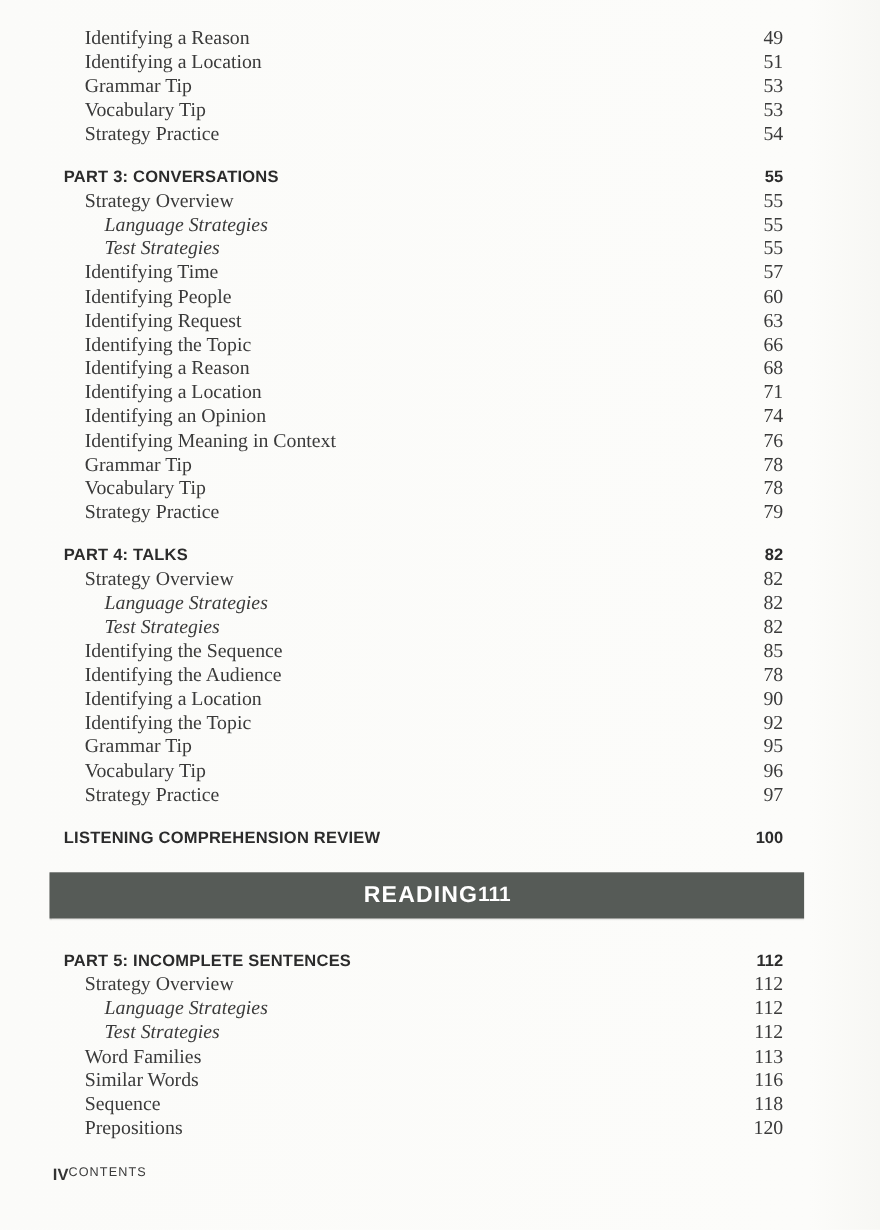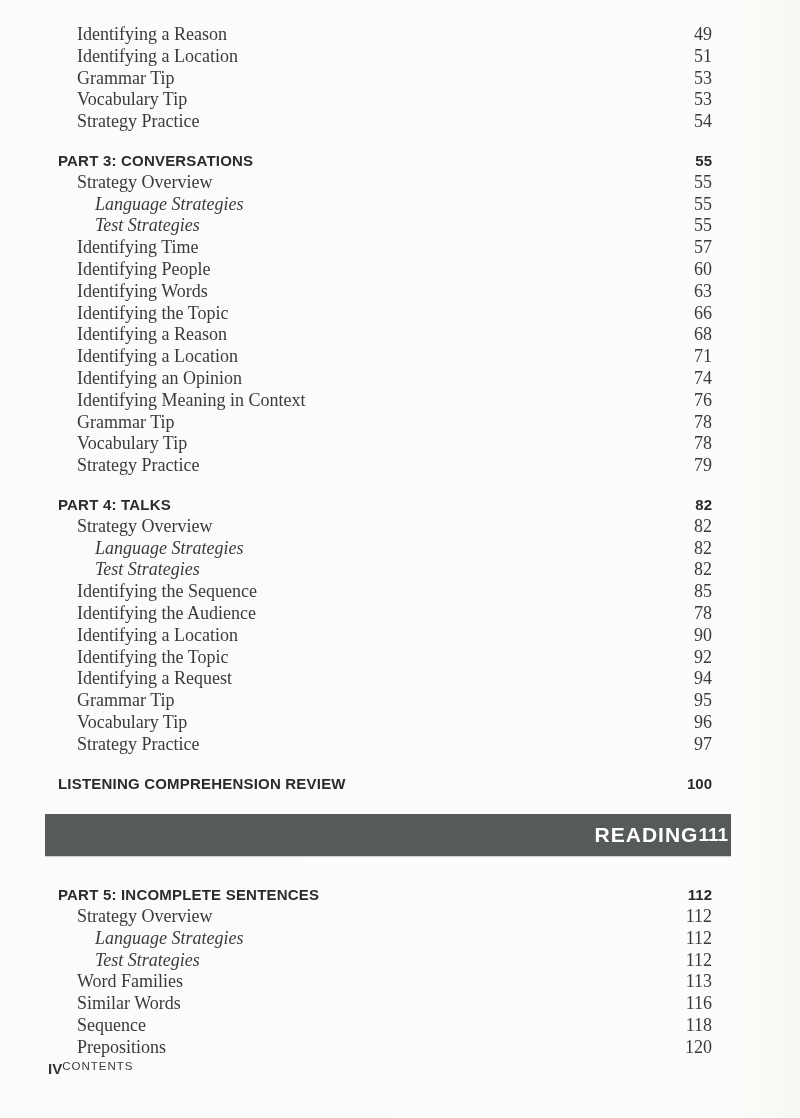--- a/index.html
+++ b/index.html
@@ -53,21 +53,21 @@
     color: #3a3a3a;
   }
   .lvl1 .entry-title { padding-left: 19px; }
   .lvl2 .entry-title { padding-left: 37px; font-style: italic; }
   .lvl2 .entry-page  { }
 
   .banner {
     height: 42px;
     margin: 20px -19px 28px -13px;
     display: flex;
-    justify-content: flex-end;
+    justify-content: center;
     align-items: center;
     padding: 0 3px 0 22px;
     box-shadow: 0 1px 1px rgba(0,0,0,0.15);
   }
   .banner-title {
     font-family: "Liberation Sans", sans-serif;
     font-weight: 700;
     font-size: 21px;
     letter-spacing: 1px;
   }
@@ -143,21 +143,21 @@
         </div>
         <div class="row lvl1">
           <span class="entry-title">Identifying Time</span>
           <span class="entry-page">57</span>
         </div>
         <div class="row lvl1">
           <span class="entry-title">Identifying People</span>
           <span class="entry-page">60</span>
         </div>
         <div class="row lvl1">
-          <span class="entry-title">Identifying Words</span>
+          <span class="entry-title">Identifying Request</span>
           <span class="entry-page">63</span>
         </div>
         <div class="row lvl1">
           <span class="entry-title">Identifying the Topic</span>
           <span class="entry-page">66</span>
         </div>
         <div class="row lvl1">
           <span class="entry-title">Identifying a Reason</span>
           <span class="entry-page">68</span>
         </div>
@@ -211,24 +211,20 @@
           <span class="entry-title">Identifying the Audience</span>
           <span class="entry-page">78</span>
         </div>
         <div class="row lvl1">
           <span class="entry-title">Identifying a Location</span>
           <span class="entry-page">90</span>
         </div>
         <div class="row lvl1">
           <span class="entry-title">Identifying the Topic</span>
           <span class="entry-page">92</span>
-        </div>
-        <div class="row lvl1">
-          <span class="entry-title">Identifying a Request</span>
-          <span class="entry-page">94</span>
         </div>
         <div class="row lvl1">
           <span class="entry-title">Grammar Tip</span>
           <span class="entry-page">95</span>
         </div>
         <div class="row lvl1">
           <span class="entry-title">Vocabulary Tip</span>
           <span class="entry-page">96</span>
         </div>
         <div class="row lvl1">

